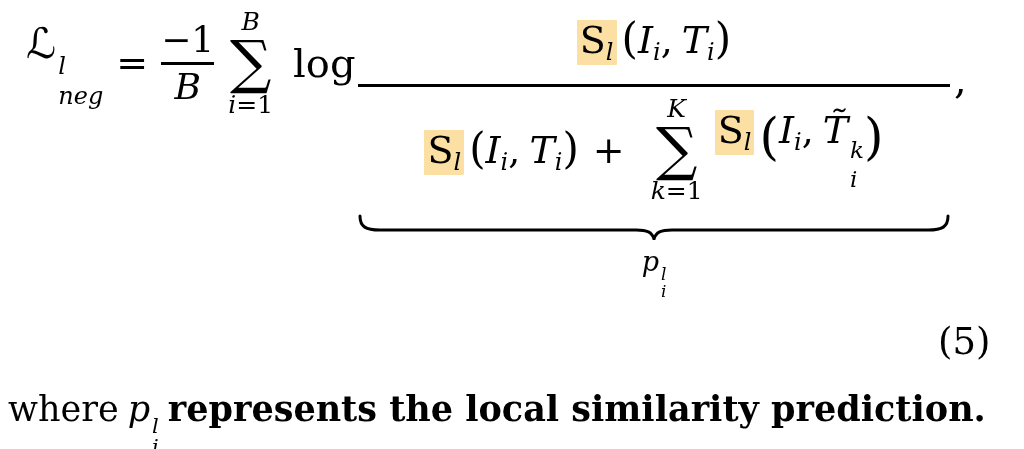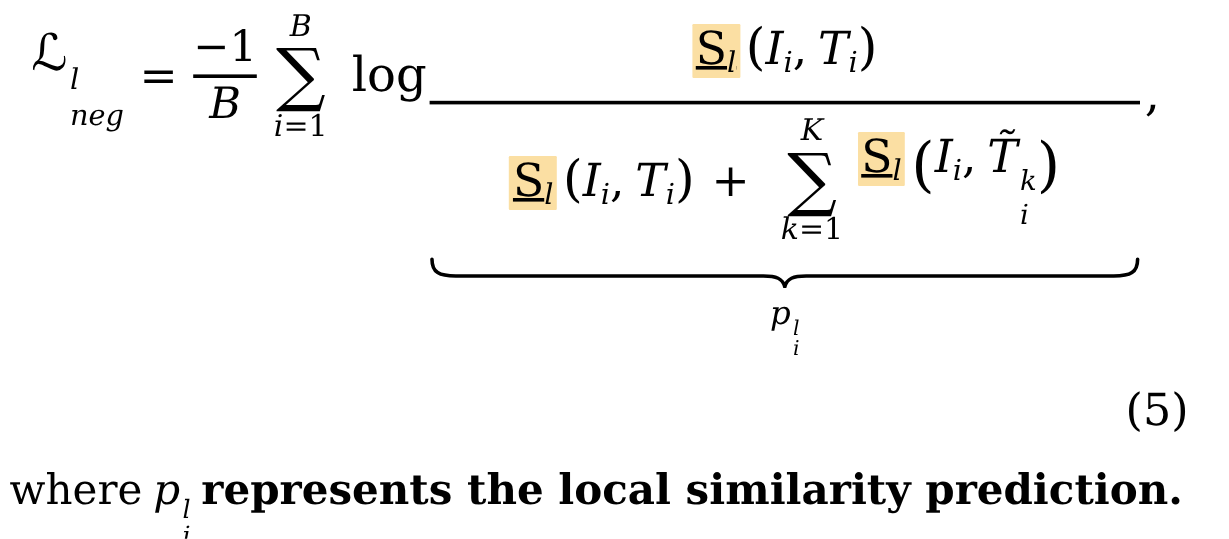--- a/index.html
+++ b/index.html
@@ -35,21 +35,21 @@
   .lim { font-size:25px; line-height:1; display:inline-flex; align-items:baseline; }
   .sumglyph { font-size:58px; line-height:0.95; margin:1px 0; }
   .logop { font-size:40px; margin-left:10px; }
 
   
   .numerator { position:absolute; left:358px; top:14px; width:592px; display:flex; justify-content:center; font-size:38px; }
   .mainbar { position:absolute; left:358px; top:84px; width:592px; height:3px; background:var(--ink,#000); }
   .denominator { position:absolute; left:358px; top:96px; width:592px; display:flex; justify-content:center; align-items:center; font-size:38px; }
   .denominator .bigop { margin:0 12px; }
   .plus { margin:0 14px; font-size:38px; }
-  .hl { background:var(--hl,#fbdfa3); padding:0 3px; line-height:1.1; display:inline-block; border-radius:1px; margin-right:5px;text-decoration:underline; }
+  .hl { background:var(--hl,#fbdfa3); padding:0 3px; line-height:1.1; display:inline-block; border-radius:1px; margin-right:5px; }
   .paren { font-size:42px; }
   .bigparen { font-size:50px; vertical-align:-11px; line-height:0.9; }
   .comma-sep { margin-right:9px; }
 
   .underbrace { position:absolute; left:358px; top:214px; width:592px; height:26px; }
   .underbrace svg { width:100%; height:100%; display:block; }
   .brace-label { position:absolute; left:358px; top:246px; width:592px; display:flex; justify-content:center; font-size:27px; }
 
   .trailing-comma { position:absolute; left:954px; top:56px; font-size:40px; }
   .eq-number { position:absolute; left:938px; top:320px; font-size:37px; }

